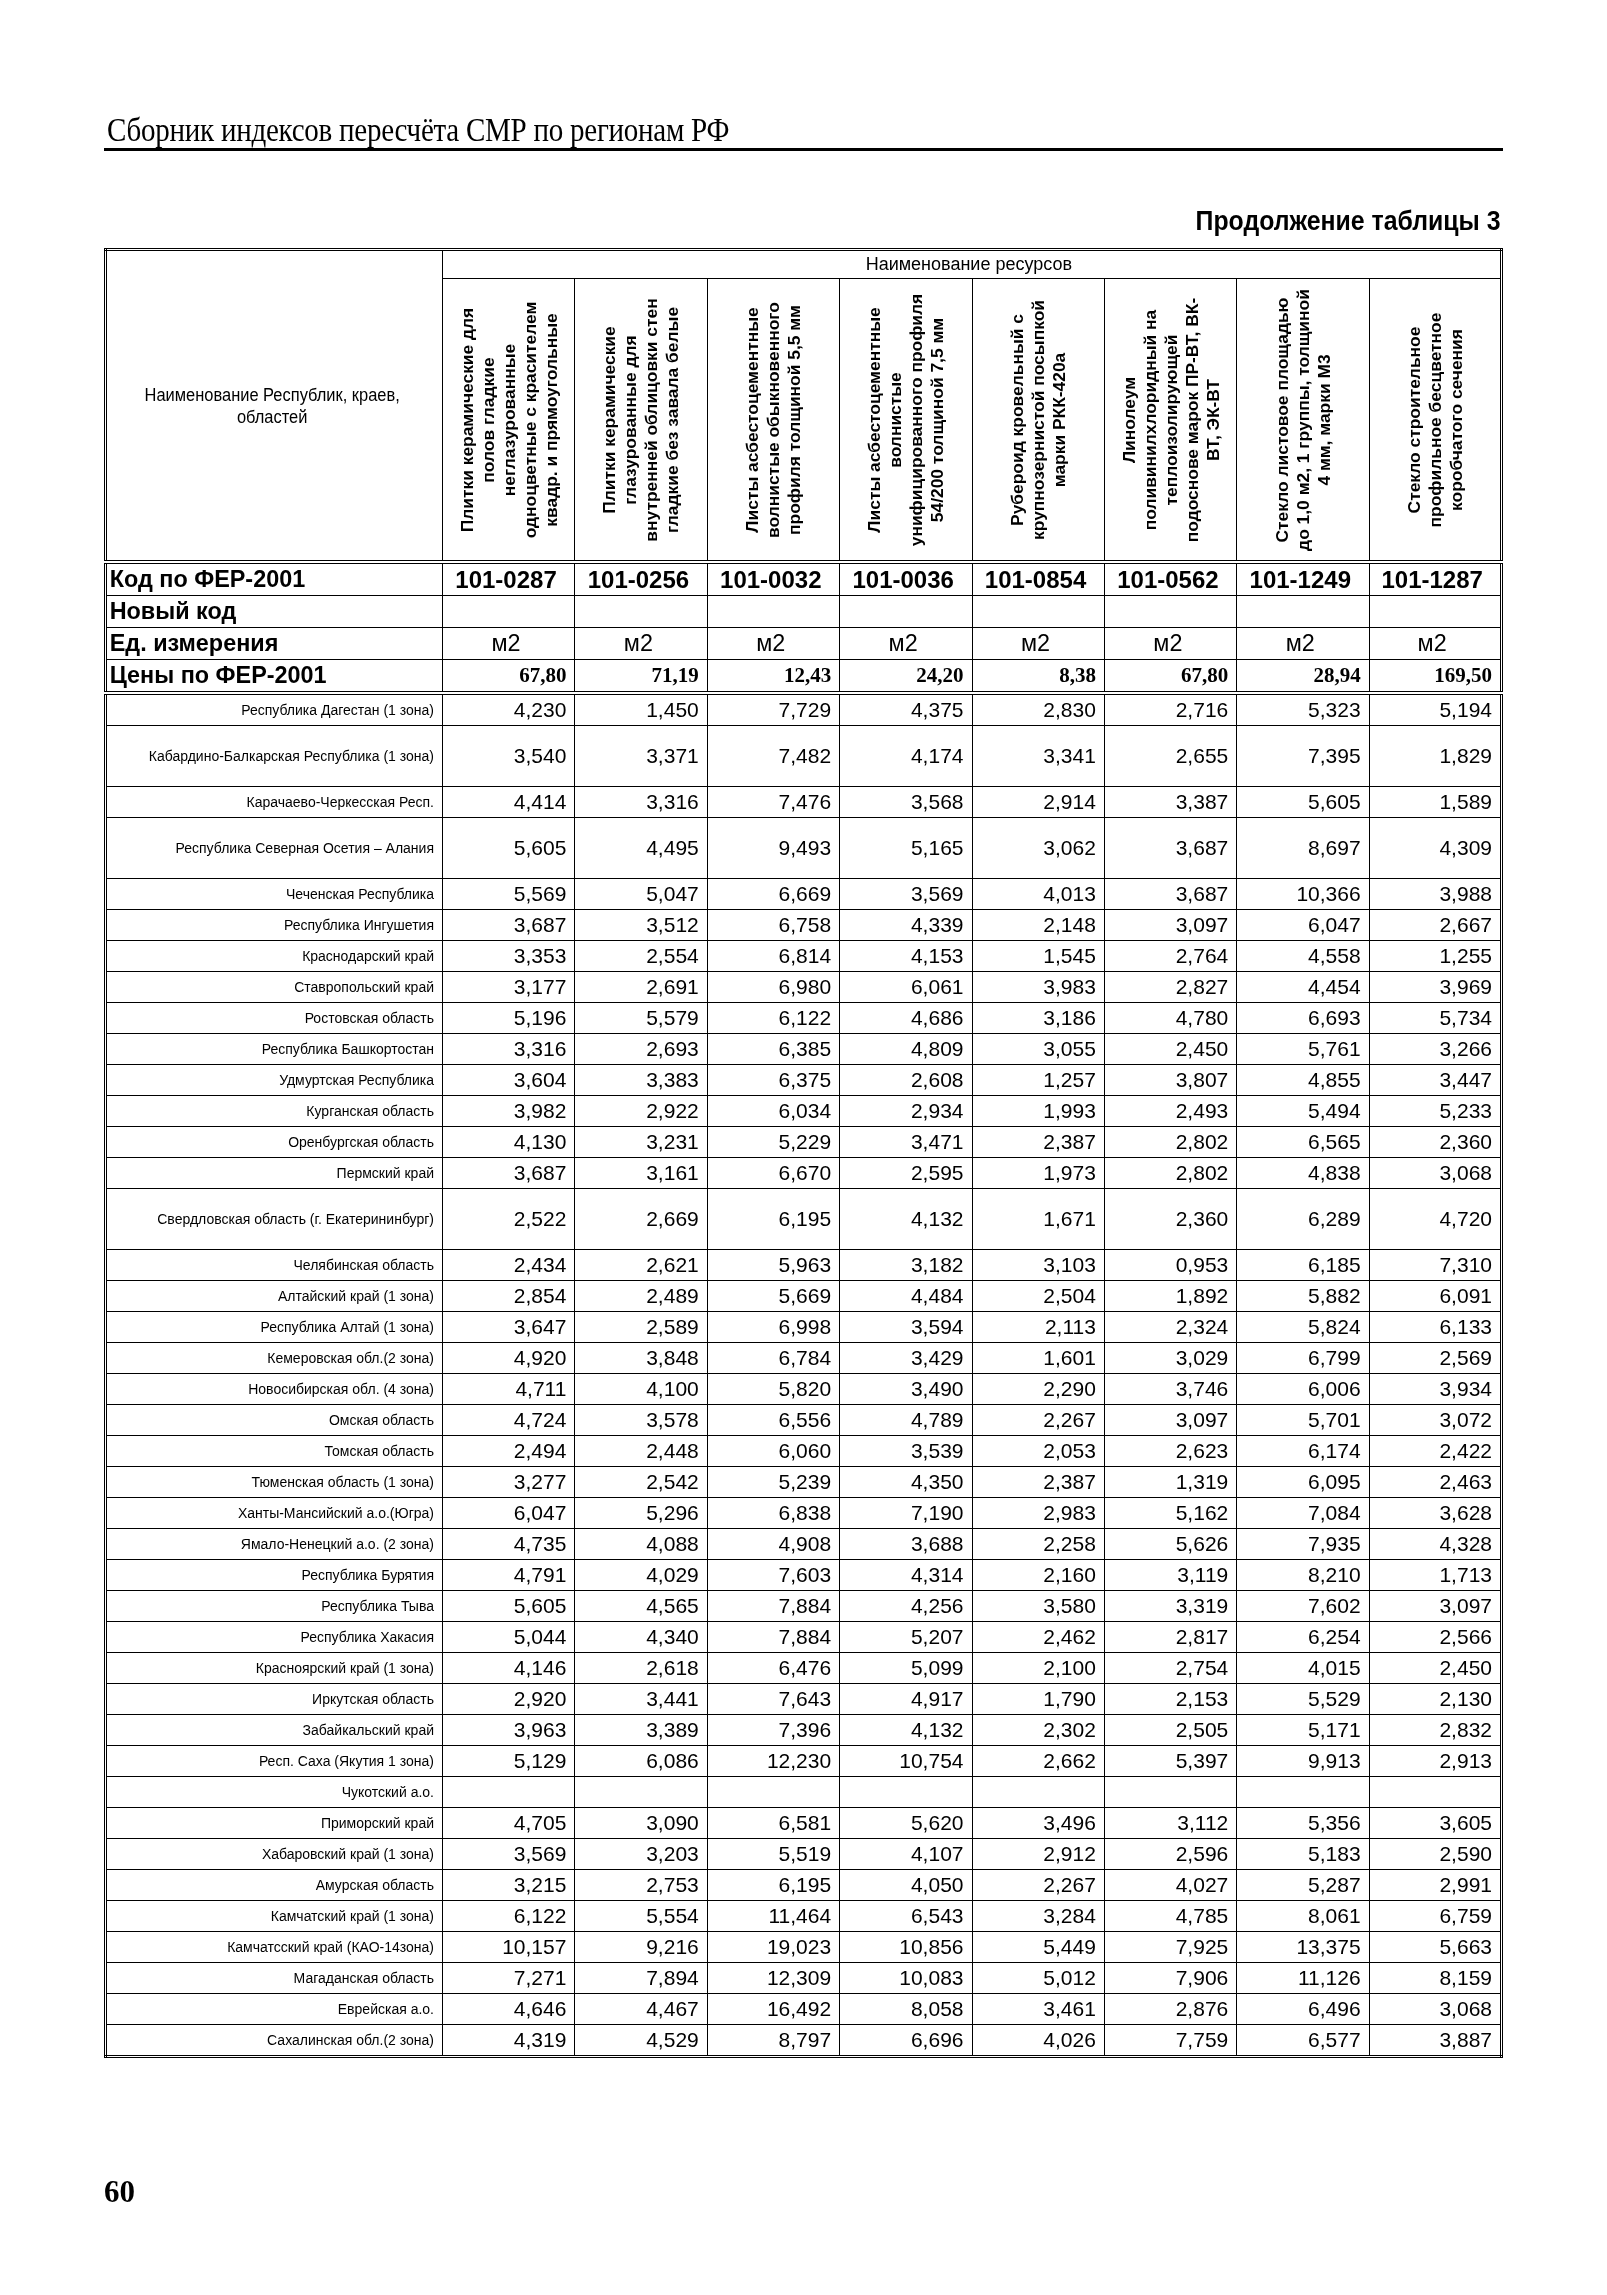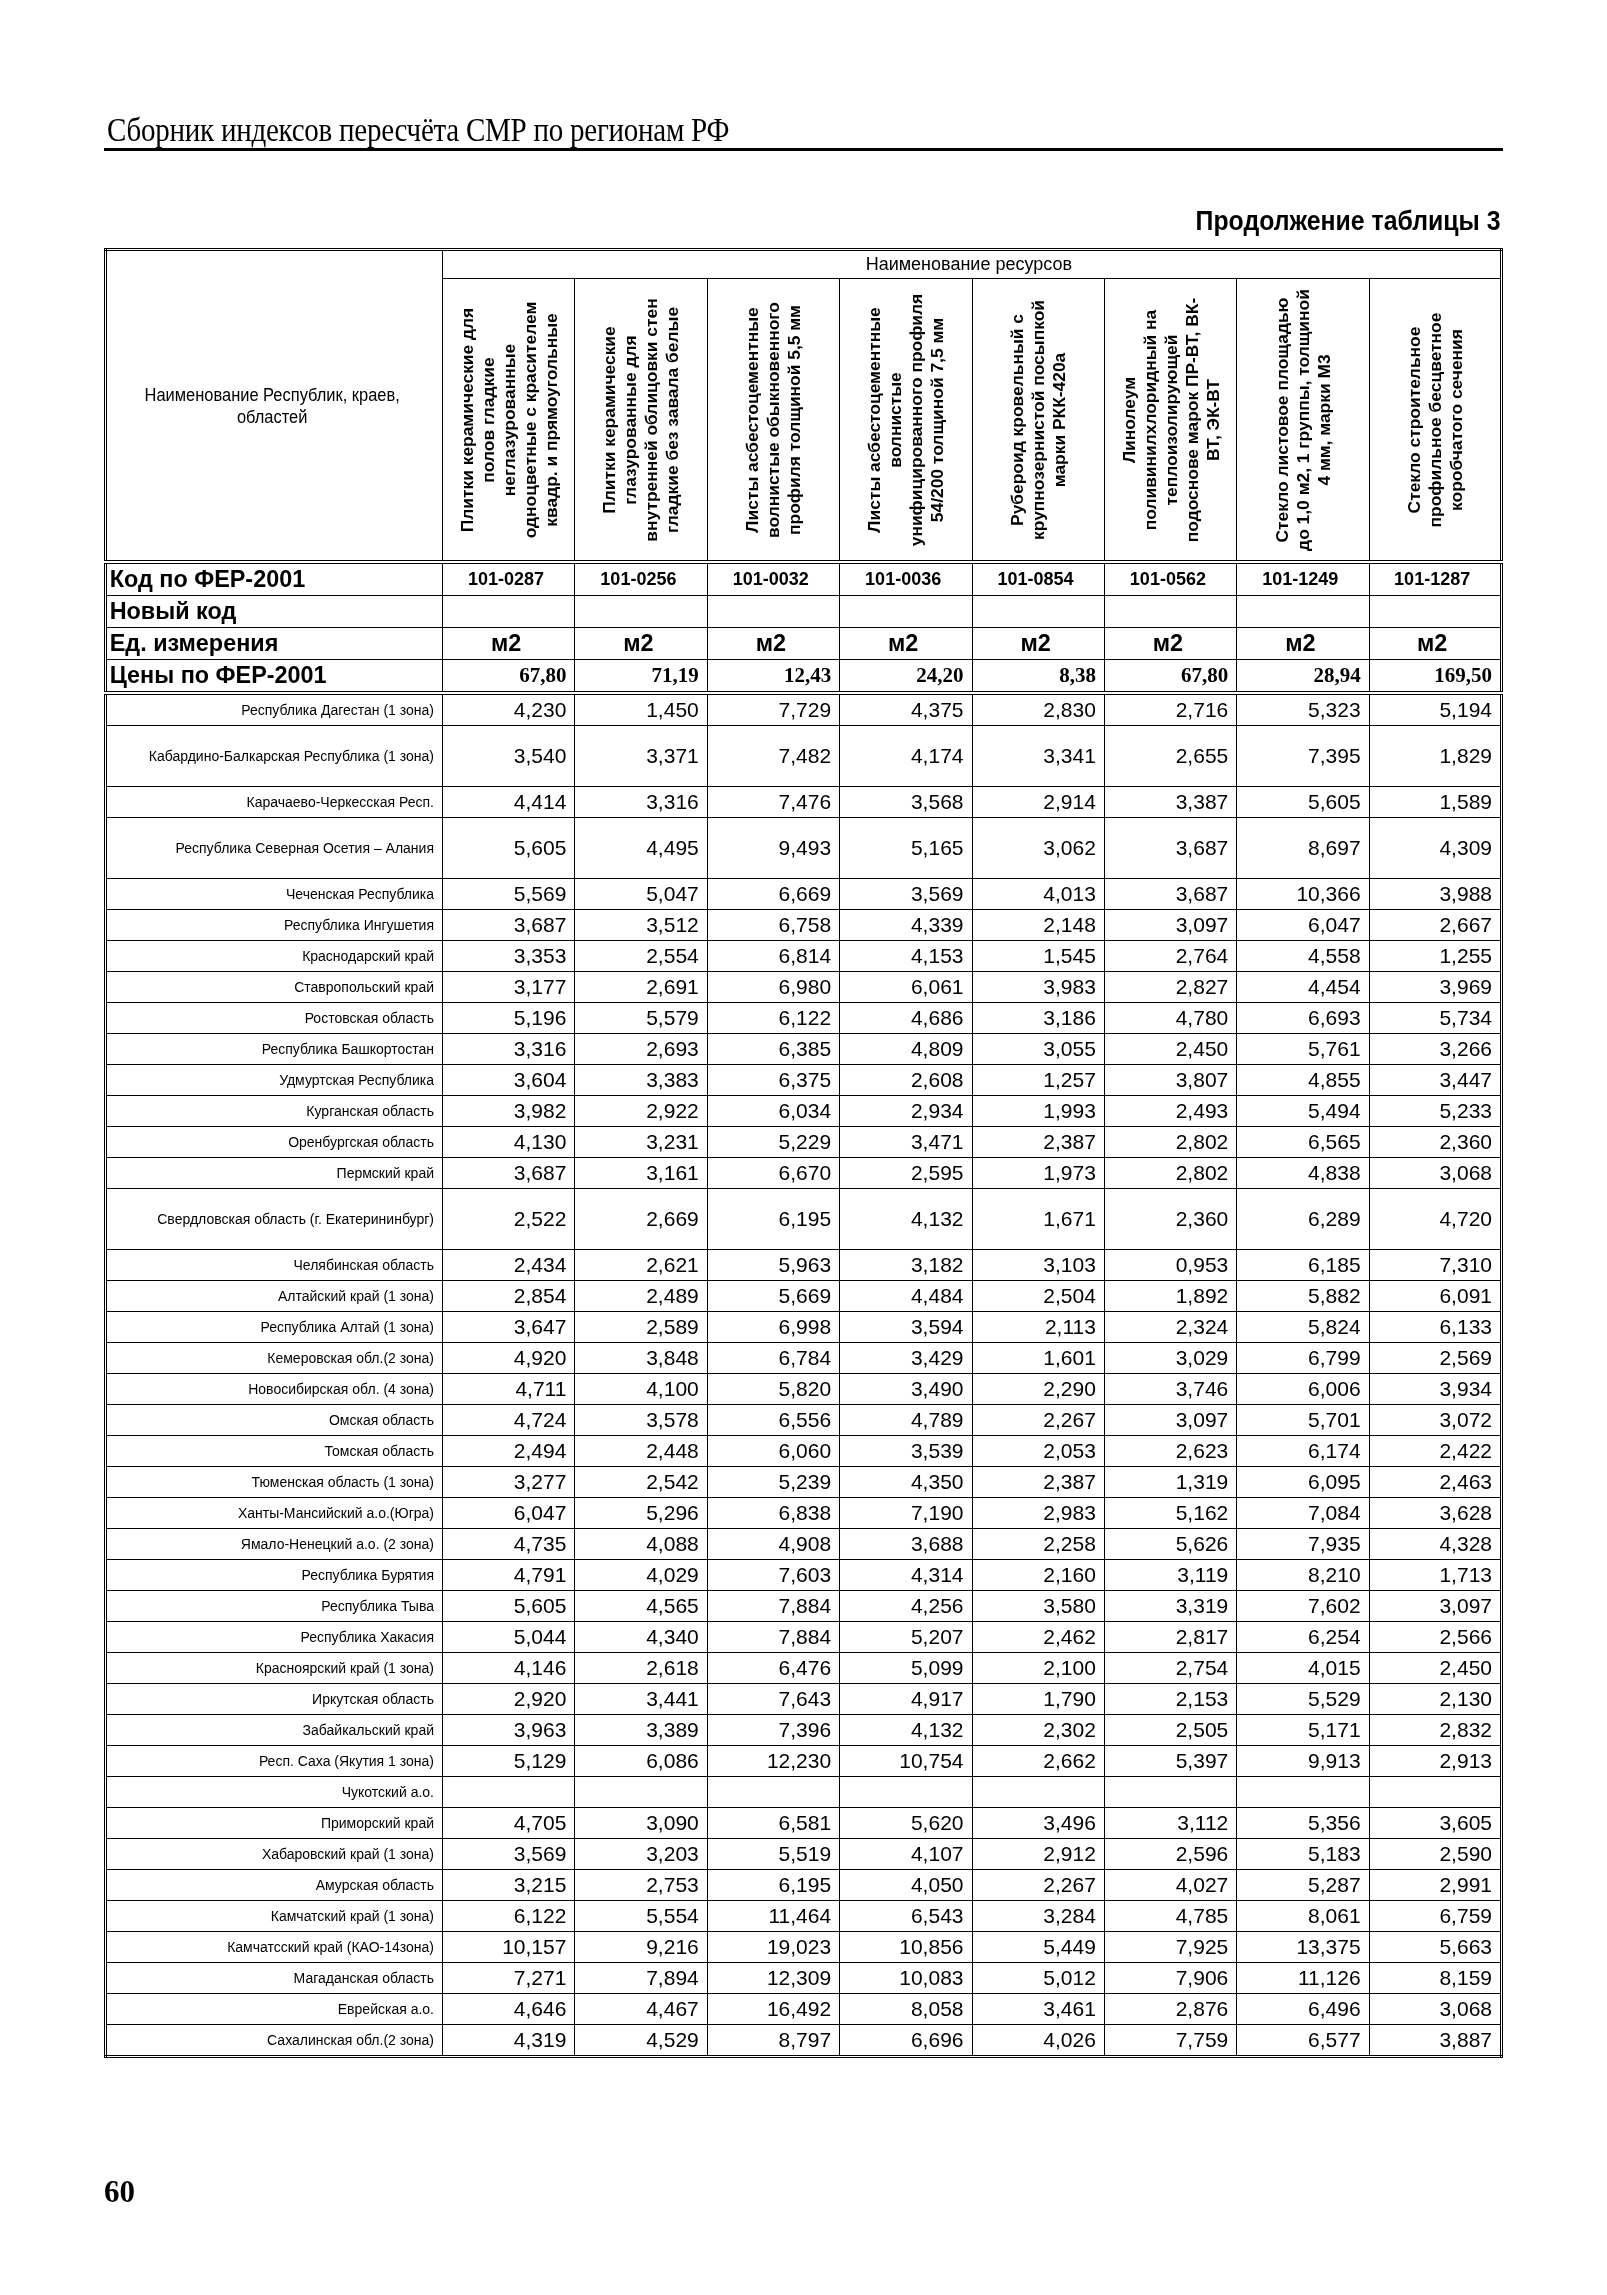--- a/index.html
+++ b/index.html
@@ -13,22 +13,22 @@
   table.main td, table.main th { border: 1.3px solid #000; padding: 0 8px 0 2.7px; overflow: hidden; }
   .col-name { width: 337px; }
   .hdr-region { text-align: center; font-size: 18.7px; font-weight: normal; transform: scaleX(0.88); }
   .hdr-resources { text-align: center; font-size: 18px; font-weight: normal; height: 27px; }
   .hdr-rot { height: 281px; vertical-align: middle; padding: 0 !important; }
   .rot-wrap { position: relative; width: 100%; height: 281px; }
   .rot-text { position: absolute; left: 50%; top: 50%; width: 267px; transform: translate(-50%, -50%) rotate(-90deg); text-align: center; font-size: 17.4px; line-height: 21px; }
   tr.sep td { border-top: 4px double #000; }
   .label-bold { font-weight: bold; font-size: 23.4px; transform-origin: left; white-space: nowrap; }
   .meta-row td { height: 31px; }
-  .code-cell { text-align: center; font-weight: bold; font-size: 18px; }
-  .unit-cell { text-align: center; font-weight: bold; font-size: 23.4px; }
+  .code-cell { text-align: center; font-weight: bold; font-size: 24px; }
+  .unit-cell { text-align: center; font-weight: normal; font-size: 23.4px; }
   .price-cell { text-align: right; font-family: "Liberation Serif", serif; font-weight: bold; font-size: 21px; }
   .region-name { font-size: 14px; line-height: 28px; padding-left: 4px !important; text-align: right; }
   .val { text-align: right; font-size: 21px; }
   tr.data td { height: 30px; }
   tr.data.tall td { height: 60px; }
 </style>
 </head>
 <body>
 
 <div class="page-header">Сборник индексов пересчёта СМР  по регионам РФ</div>

